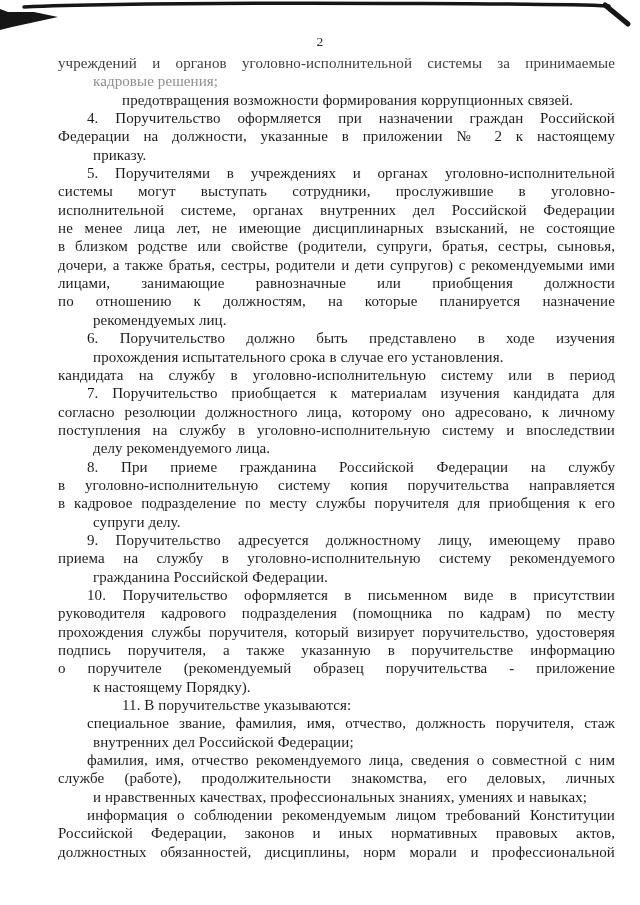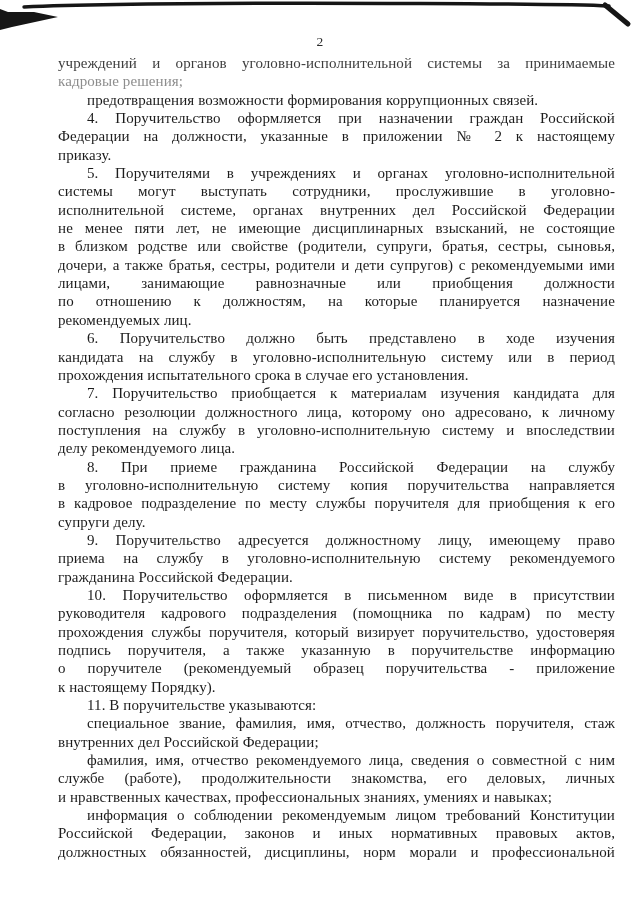--- a/index.html
+++ b/index.html
@@ -21,21 +21,21 @@
   }
   .para{margin:0;padding:0;}
   .line{
     font-size:15px;
     line-height:18.35px;
     text-align:justify;
     text-align-last:justify;
     letter-spacing:0.1px;
     white-space:normal;
   }
-  .line.last{text-align-last:left;}
+  .line.last{text-align-last:left;margin-left:35px;}
   .line.indent{text-indent:29px;}
   .line.rough{color:#3d3d3d;filter:blur(0.25px);}
   .line.faded{color:#8d8d8d;filter:blur(0.5px);}
 </style>
 </head>
 <body>
 
 <div class="sheet">
 
   <svg class="artifacts" width="640" height="44" viewBox="0 0 640 44" aria-hidden="true">
@@ -56,31 +56,31 @@
       </div>
       <div class="para">
         <div class="line indent">4. Поручительство оформляется при назначении граждан Российской</div>
         <div class="line">Федерации на должности, указанные в приложении № 2 к настоящему</div>
         <div class="line last">приказу.</div>
       </div>
       <div class="para">
         <div class="line indent">5. Поручителями в учреждениях и органах уголовно-исполнительной</div>
         <div class="line">системы могут выступать сотрудники, прослужившие в уголовно-</div>
         <div class="line">исполнительной системе, органах внутренних дел Российской Федерации</div>
-        <div class="line">не менее пяти лет, не имеющие дисциплинарных взысканий, не состоящие</div>
+        <div class="line">не менее лица лет, не имеющие дисциплинарных взысканий, не состоящие</div>
         <div class="line">в близком родстве или свойстве (родители, супруги, братья, сестры, сыновья,</div>
         <div class="line">дочери, а также братья, сестры, родители и дети супругов) с рекомендуемыми ими</div>
         <div class="line">лицами, занимающие равнозначные или приобщения должности</div>
         <div class="line">по отношению к должностям, на которые планируется назначение</div>
         <div class="line last">рекомендуемых лиц.</div>
       </div>
       <div class="para">
         <div class="line indent">6. Поручительство должно быть представлено в ходе изучения</div>
+        <div class="line last">прохождения испытательного срока в случае его установления.</div>
         <div class="line">кандидата на службу в уголовно-исполнительную систему или в период</div>
-        <div class="line last">прохождения испытательного срока в случае его установления.</div>
       </div>
       <div class="para">
         <div class="line indent">7. Поручительство приобщается к материалам изучения кандидата для</div>
         <div class="line">согласно резолюции должностного лица, которому оно адресовано, к личному</div>
         <div class="line">поступления на службу в уголовно-исполнительную систему и впоследствии</div>
         <div class="line last">делу рекомендуемого лица.</div>
       </div>
       <div class="para">
         <div class="line indent">8. При приеме гражданина Российской Федерации на службу</div>
         <div class="line">в уголовно-исполнительную систему копия поручительства направляется</div>

